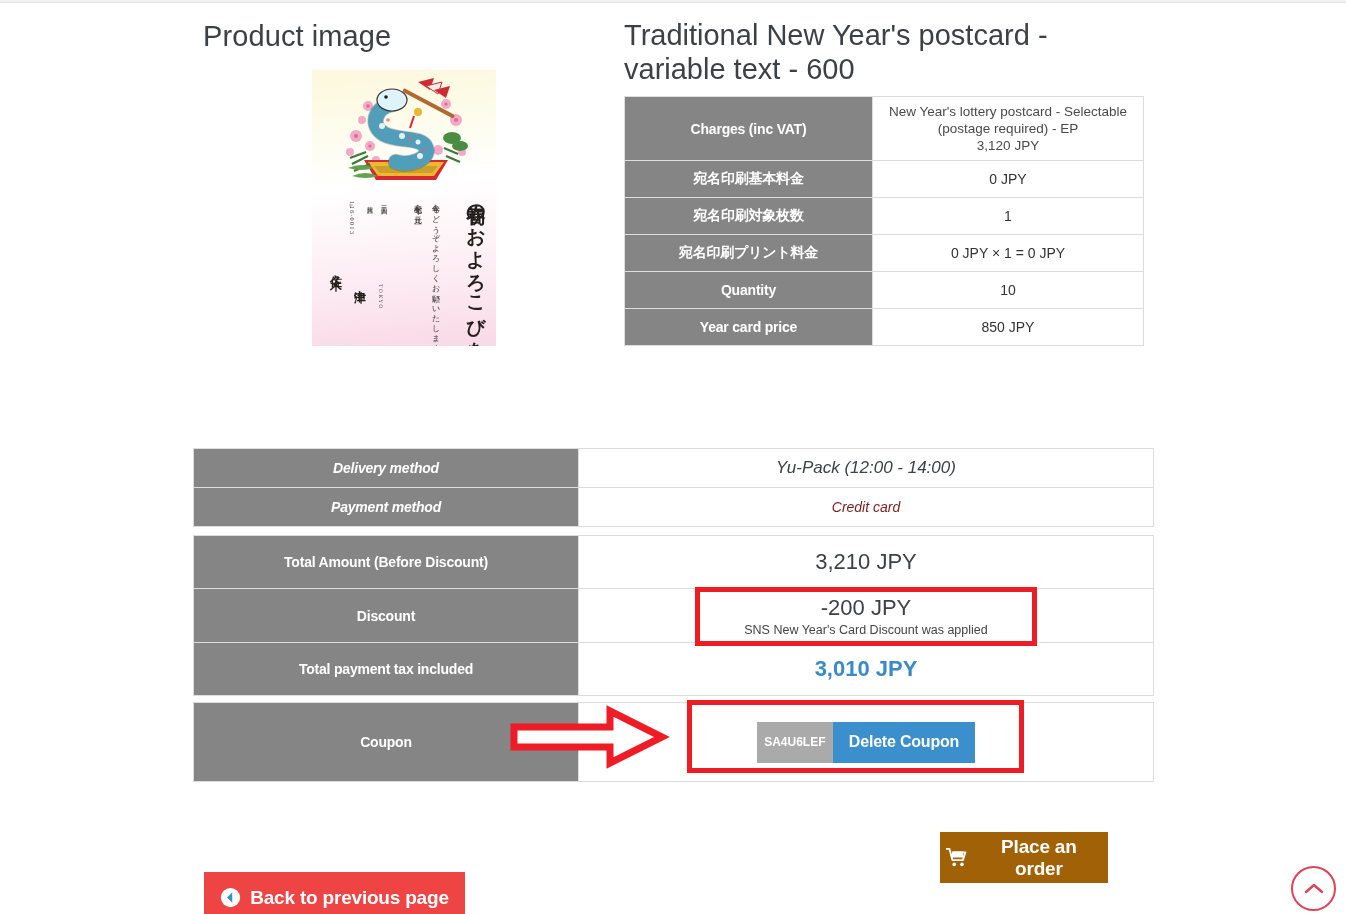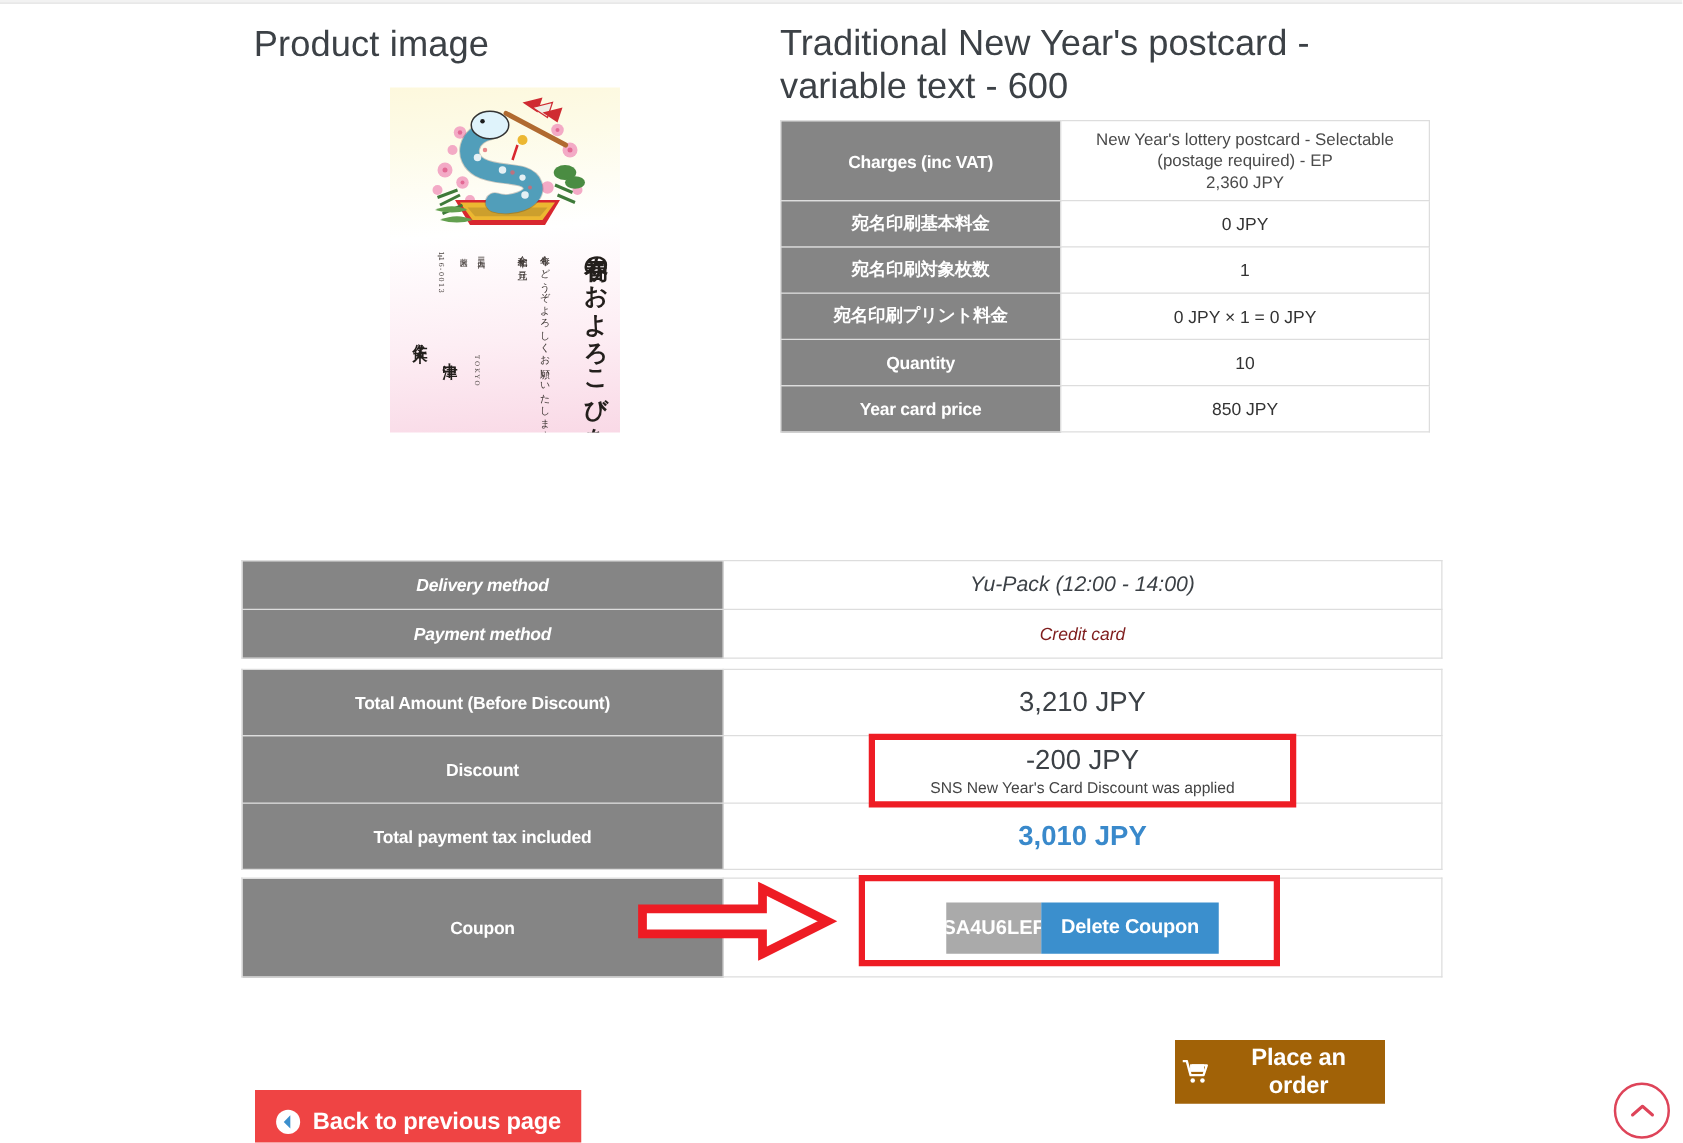--- a/index.html
+++ b/index.html
@@ -97,21 +97,21 @@
     letter-spacing: -0.2px;
   }
   .val-cell {
     background: #ffffff;
     text-align: center;
     color: #333333;
   }
 
   
   #charges-table { left: 624px; top: 96px; width: 520px; }
-  #charges-table .th-cell { width: 224px; }
+  #charges-table .th-cell { width: 248px; }
   #charges-table .r1 { height: 64px; }
   #charges-table .row { height: 37px; }
   #charges-table .val-cell { font-size: 14px; }
   .chg-multiline { font-size: 13.5px; line-height: 17px; color: #4a4a4a; }
 
   
   #order-table-1 { left: 193px; top: 448px; width: 961px; font-style: italic; }
   #order-table-2 { left: 193px; top: 535px; width: 961px; }
   #order-table-3 { left: 193px; top: 702px; width: 961px; }
   #order-table-1 .th-cell, #order-table-2 .th-cell, #order-table-3 .th-cell { width: 385px; font-size: 14px; }
@@ -124,21 +124,21 @@
   
   .coupon-wrap {
     display: flex;
     align-items: center;
     justify-content: center;
     gap: 0px;
   }
   .coupon-code {
     background: #aaaaaa;
     color: #ffffff;
-    font-size: 16px;
+    font-size: 12px;
     font-weight: bold;
     padding: 11px 9px;
     width: 76px;
     height: 41px;
     line-height: 19px;
     overflow: hidden;
     white-space: nowrap;
     text-align: center;
     border: none;
     display: flex; align-items:center; justify-content:center;
@@ -291,21 +291,21 @@
     <div class="pc-vtext pc-tokyo">TOKYO</div>
   </div>
 
   <table class="tbl" id="charges-table">
     <tbody>
       <tr class="r1">
         <td class="th-cell">Charges (inc VAT)</td>
         <td class="val-cell">
           <div class="chg-multiline" style="white-space:pre-line">New Year's lottery postcard - Selectable
 (postage required) - EP
-2,360 JPY</div>
+3,120 JPY</div>
         </td>
       </tr>
       <tr class="row">
         <td class="th-cell">宛名印刷基本料金</td>
         <td class="val-cell">0 JPY</td>
       </tr>
       <tr class="row">
         <td class="th-cell">宛名印刷対象枚数</td>
         <td class="val-cell">1</td>
       </tr>

